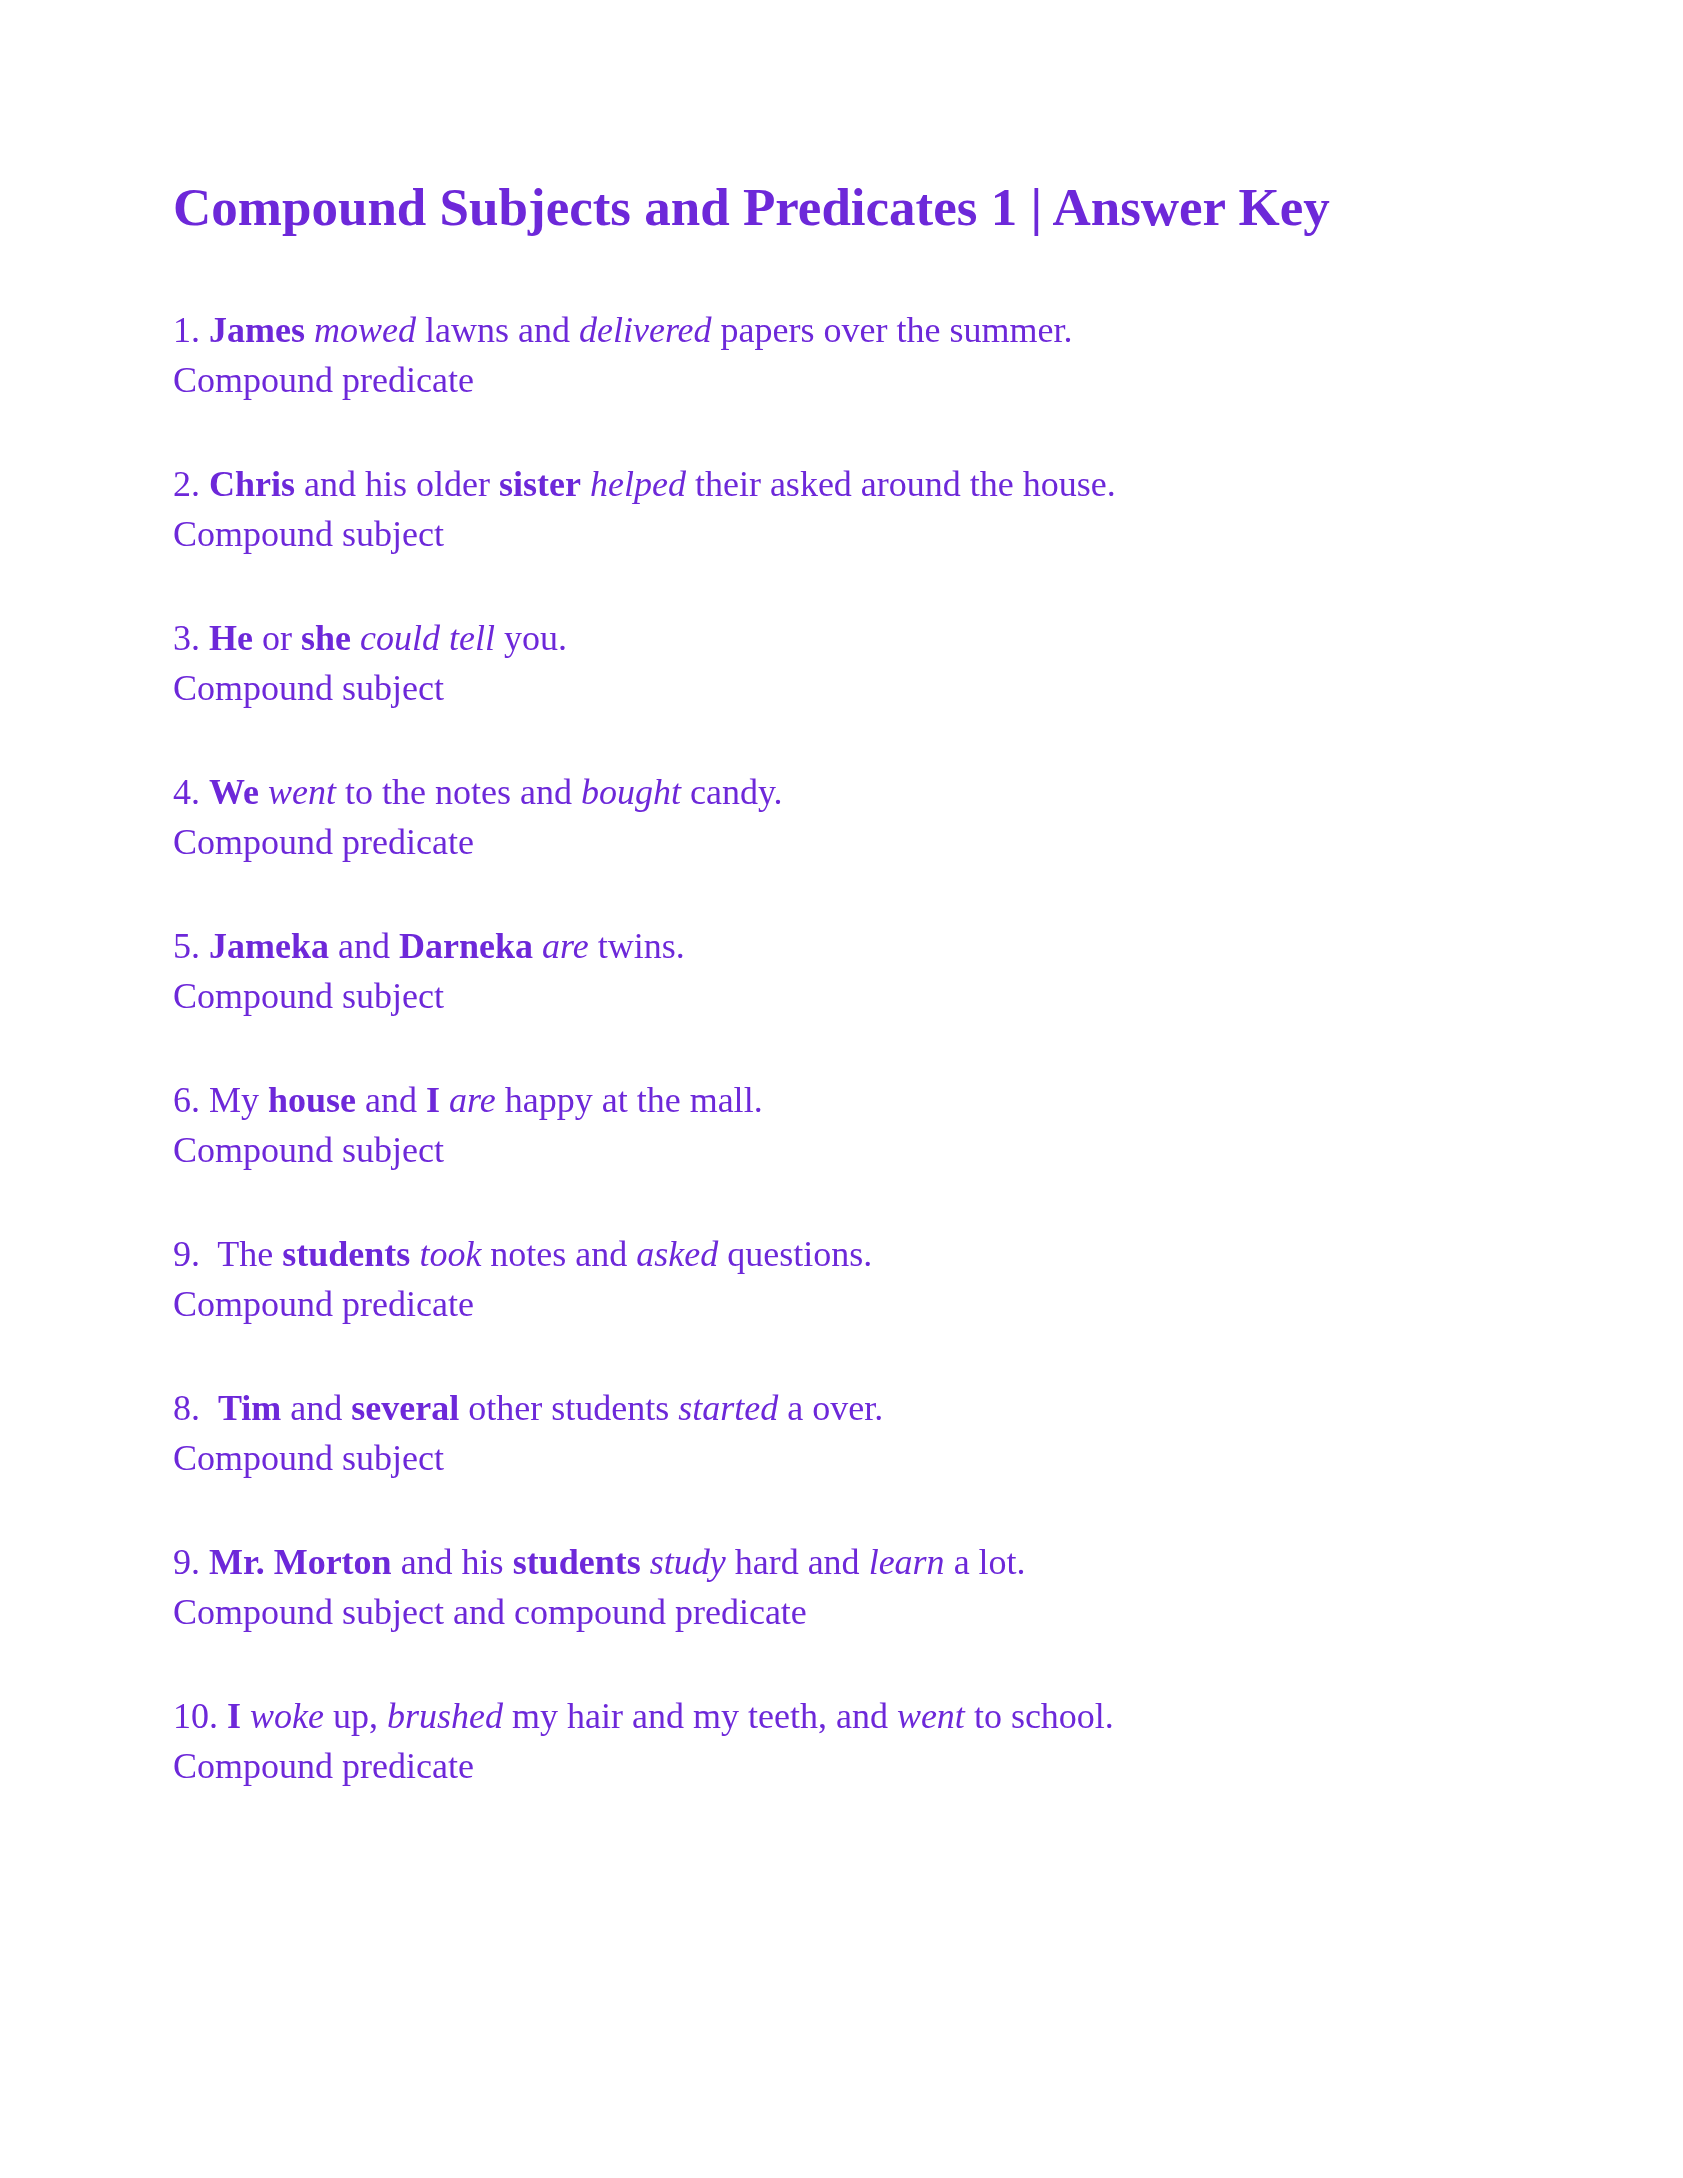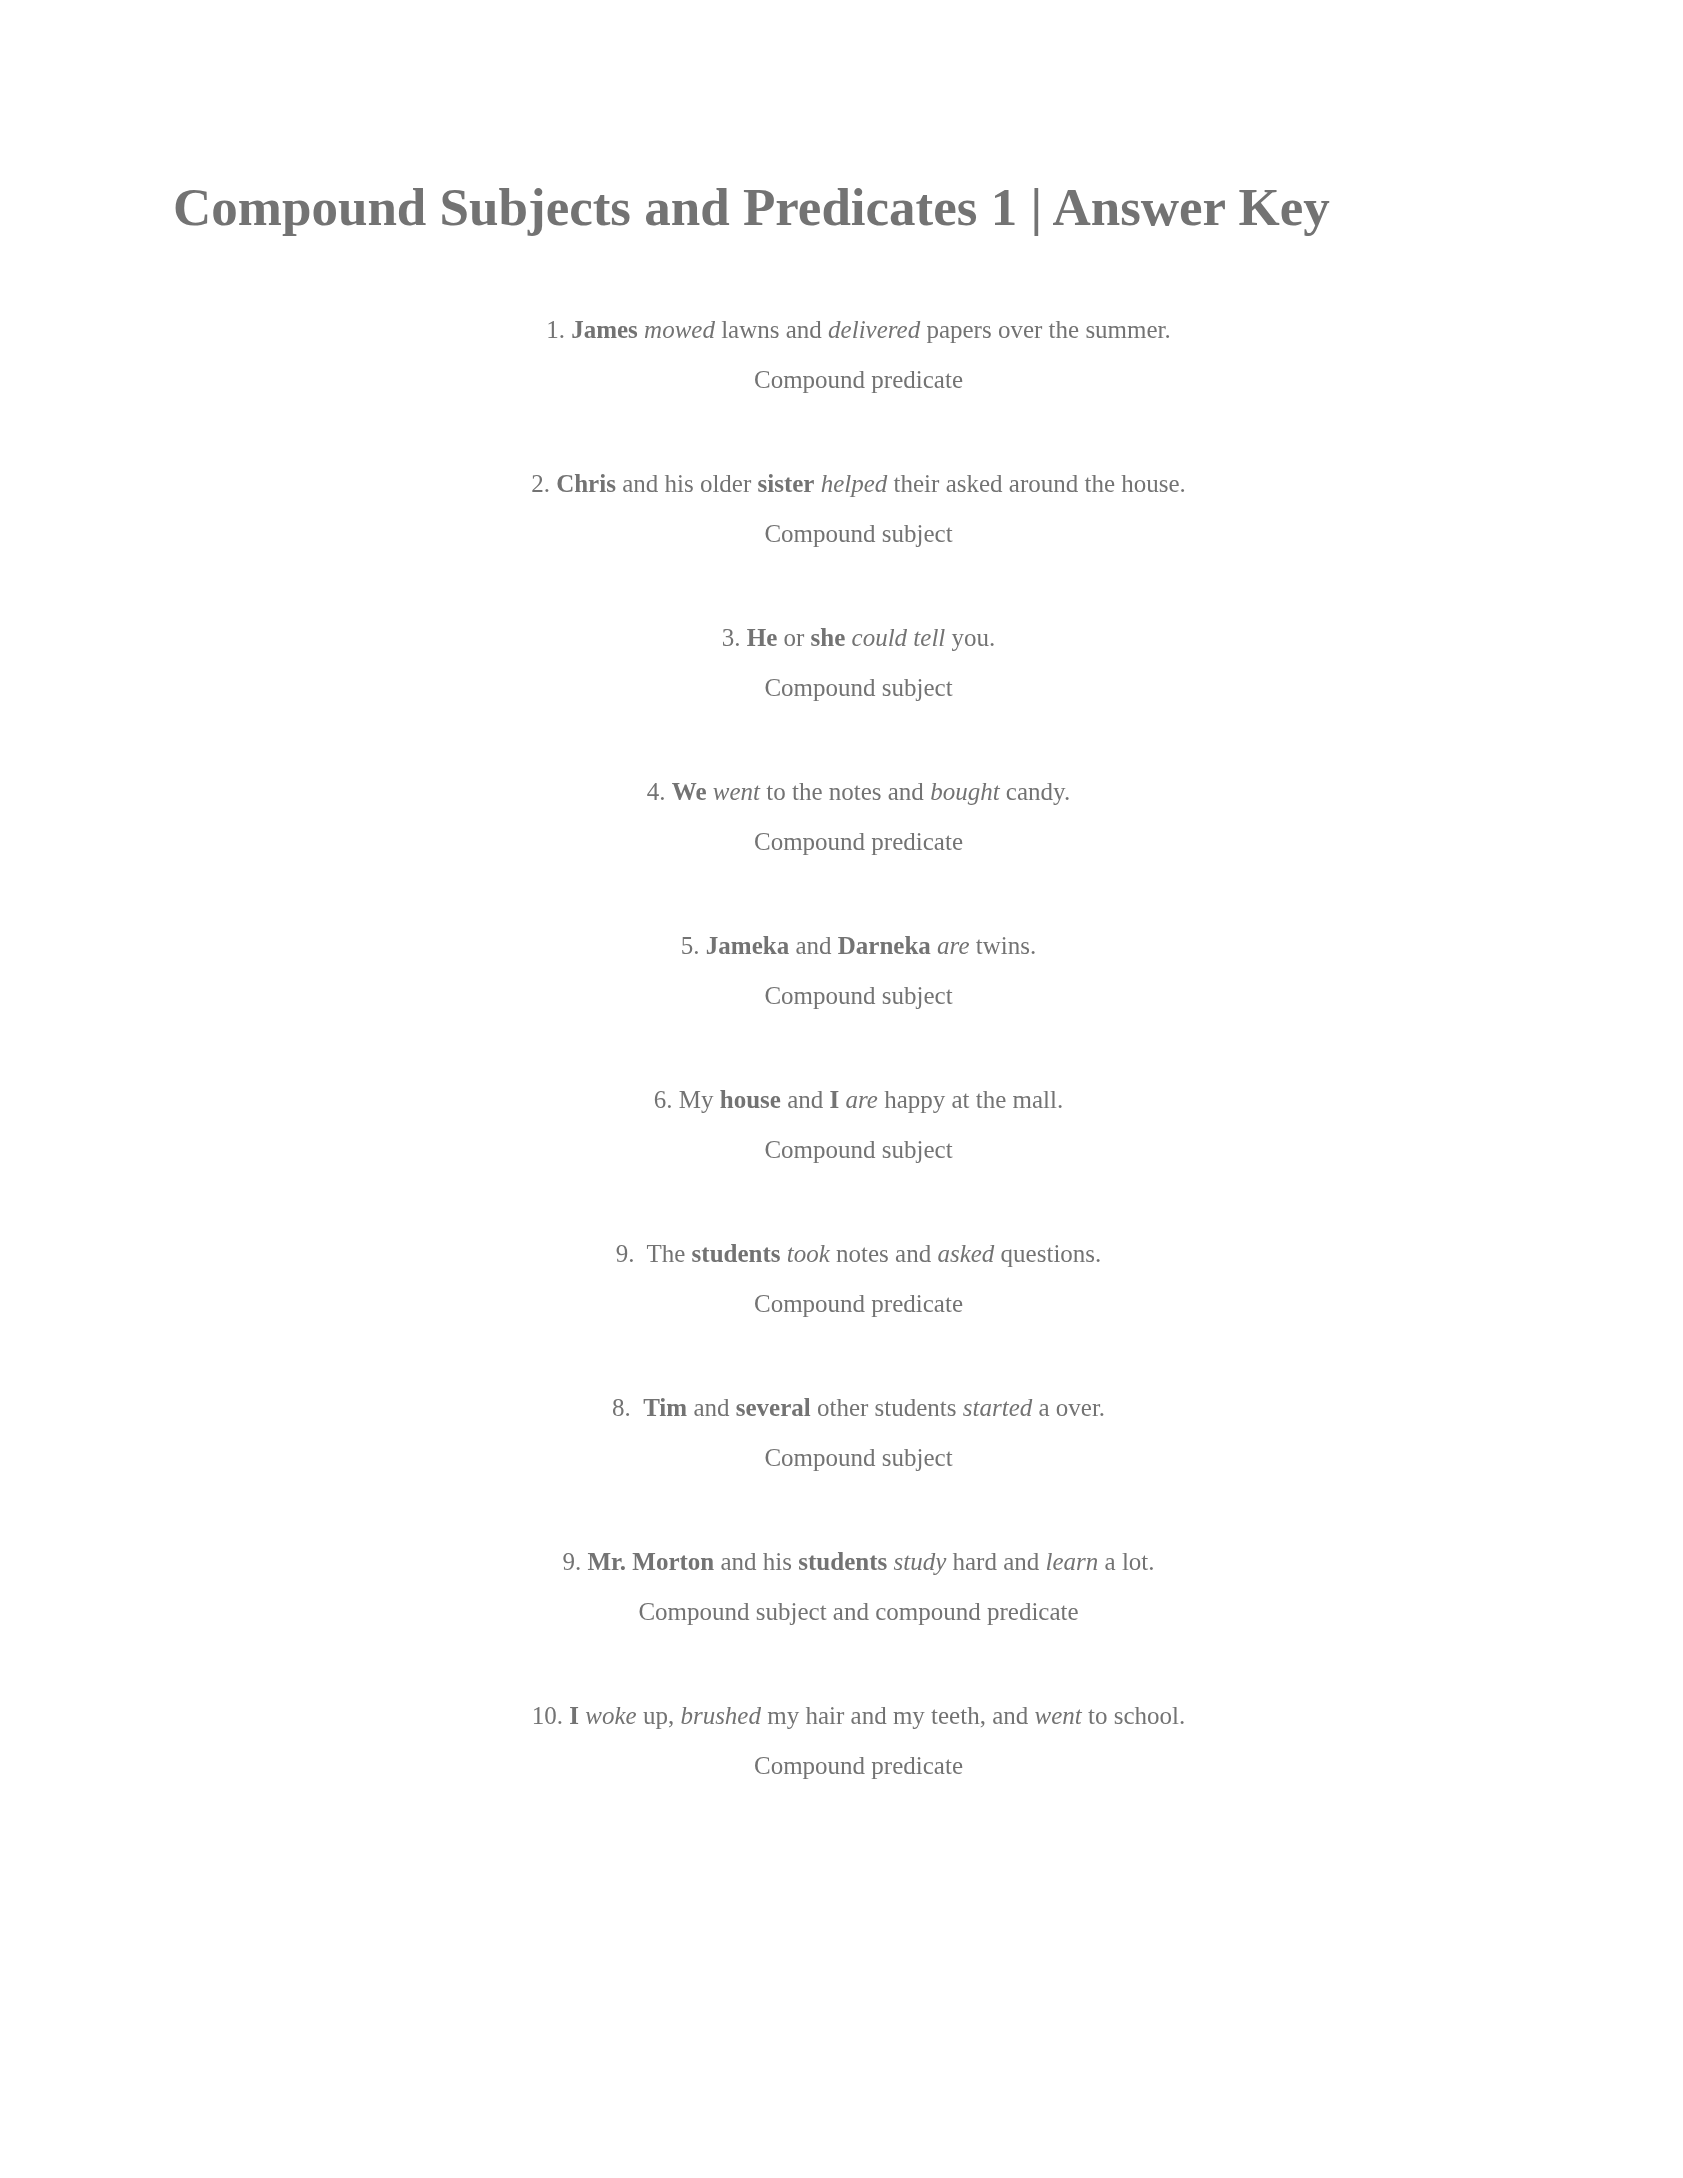--- a/index.html
+++ b/index.html
@@ -5,21 +5,21 @@
   html, body {
     margin: 0;
     padding: 0;
     background: #ffffff;
   }
   .page {
     position: relative;
     width: 1683px;
     height: 2178px;
     background: #ffffff;
-    color: #737373;
+    color: #6d28d9;
     font-family: "Liberation Serif", "DejaVu Serif", serif;
     overflow: hidden;
   }
   .content {
     position: absolute;
     left: 173px;
     top: 176px;
     right: 139px;
   }
   .doc-title {
@@ -32,24 +32,23 @@
   .directions {
     font-size: 34px;
     line-height: 50px;
     margin: 0 0 60px 0;
     white-space: pre-wrap;
   }
   .item {
     margin: 0 0 54px 0;
   }
   .line {
-    font-size: 25px;
+    font-size: 36px;
     line-height: 50px;
     white-space: pre-wrap;
-    text-align: center;
   }
   .b { font-weight: bold; }
   .i { font-style: italic; }
 </style>
 </head>
 <body>
 
 <div class="page">
   <div class="content">
 

